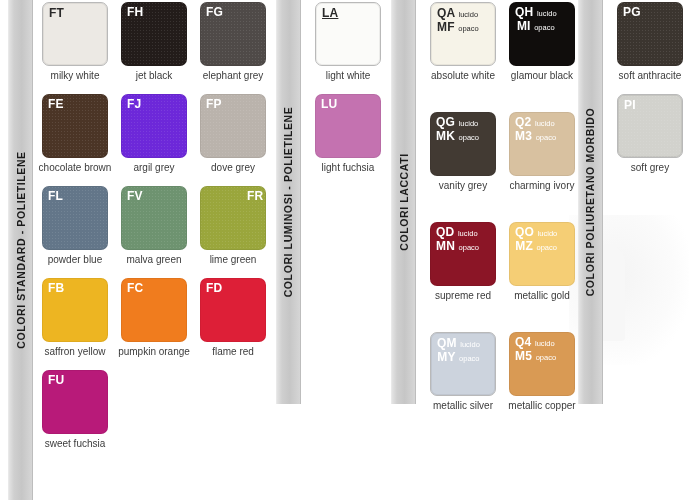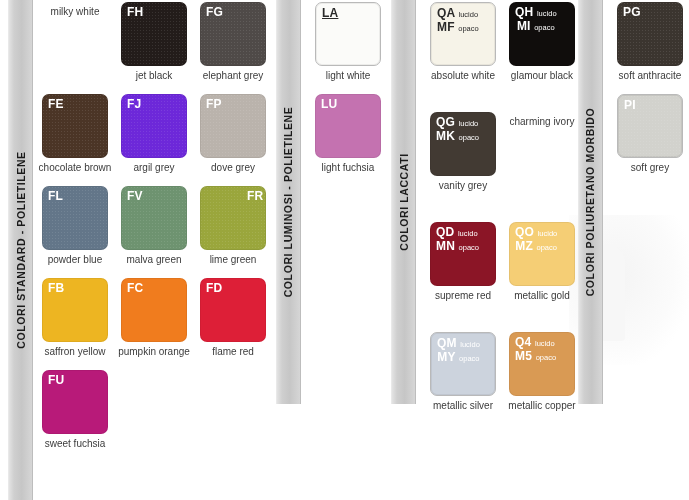--- a/index.html
+++ b/index.html
@@ -74,20 +74,23 @@
 </head>
 <body>
 
 <div id="root">
   <div class="ghost"></div>
 <div class="vbar" style="left: 8px; top: 0px; height: 500px;">
       <span>COLORI STANDARD - POLIETILENE</span>
     </div>
     <div class="grid" style="left: 42px; top: 2px;">
       <div class="cell" style="left: 0px; top: 0px;">
+        <div class="sw bordered" style="background: rgb(236, 233, 228);">
+          <div class="code" style="color: rgb(42, 42, 42);"><span>FT</span></div>
+        </div>
         <div class="cap wide">milky white</div>
       </div>
       <div class="cell" style="left: 79px; top: 0px;">
         <div class="sw tex" style="background: rgb(35, 28, 26);">
           <div class="code" style="color: rgb(255, 255, 255);"><span>FH</span></div>
         </div>
         <div class="cap wide">jet black</div>
       </div>
       <div class="cell" style="left: 158px; top: 0px;">
         <div class="sw tex" style="background: rgb(79, 74, 72);">
@@ -189,20 +192,23 @@
         </div>
         <div class="cap wide">glamour black</div>
       </div>
       <div class="cell" style="left: 0px; top: 110px;">
         <div class="sw" style="background: rgb(66, 58, 51);">
           <div class="code" style="color: rgb(255, 255, 255);"><span>QG</span> <span class="fin">lucido</span><span class="l2"><span>MK</span> <span class="fin">opaco</span></span></div>
         </div>
         <div class="cap wide">vanity grey</div>
       </div>
       <div class="cell" style="left: 79px; top: 110px;">
+        <div class="sw" style="background: rgb(216, 193, 160);">
+          <div class="code" style="color: rgb(255, 255, 255);"><span>Q2</span> <span class="fin">lucido</span><span class="l2"><span>M3</span> <span class="fin">opaco</span></span></div>
+        </div>
         <div class="cap wide">charming ivory</div>
       </div>
       <div class="cell" style="left: 0px; top: 220px;">
         <div class="sw" style="background: rgb(139, 21, 38);">
           <div class="code" style="color: rgb(255, 255, 255);"><span>QD</span> <span class="fin">lucido</span><span class="l2"><span>MN</span> <span class="fin">opaco</span></span></div>
         </div>
         <div class="cap wide">supreme red</div>
       </div>
       <div class="cell" style="left: 79px; top: 220px;">
         <div class="sw" style="background: rgb(245, 206, 117);">

